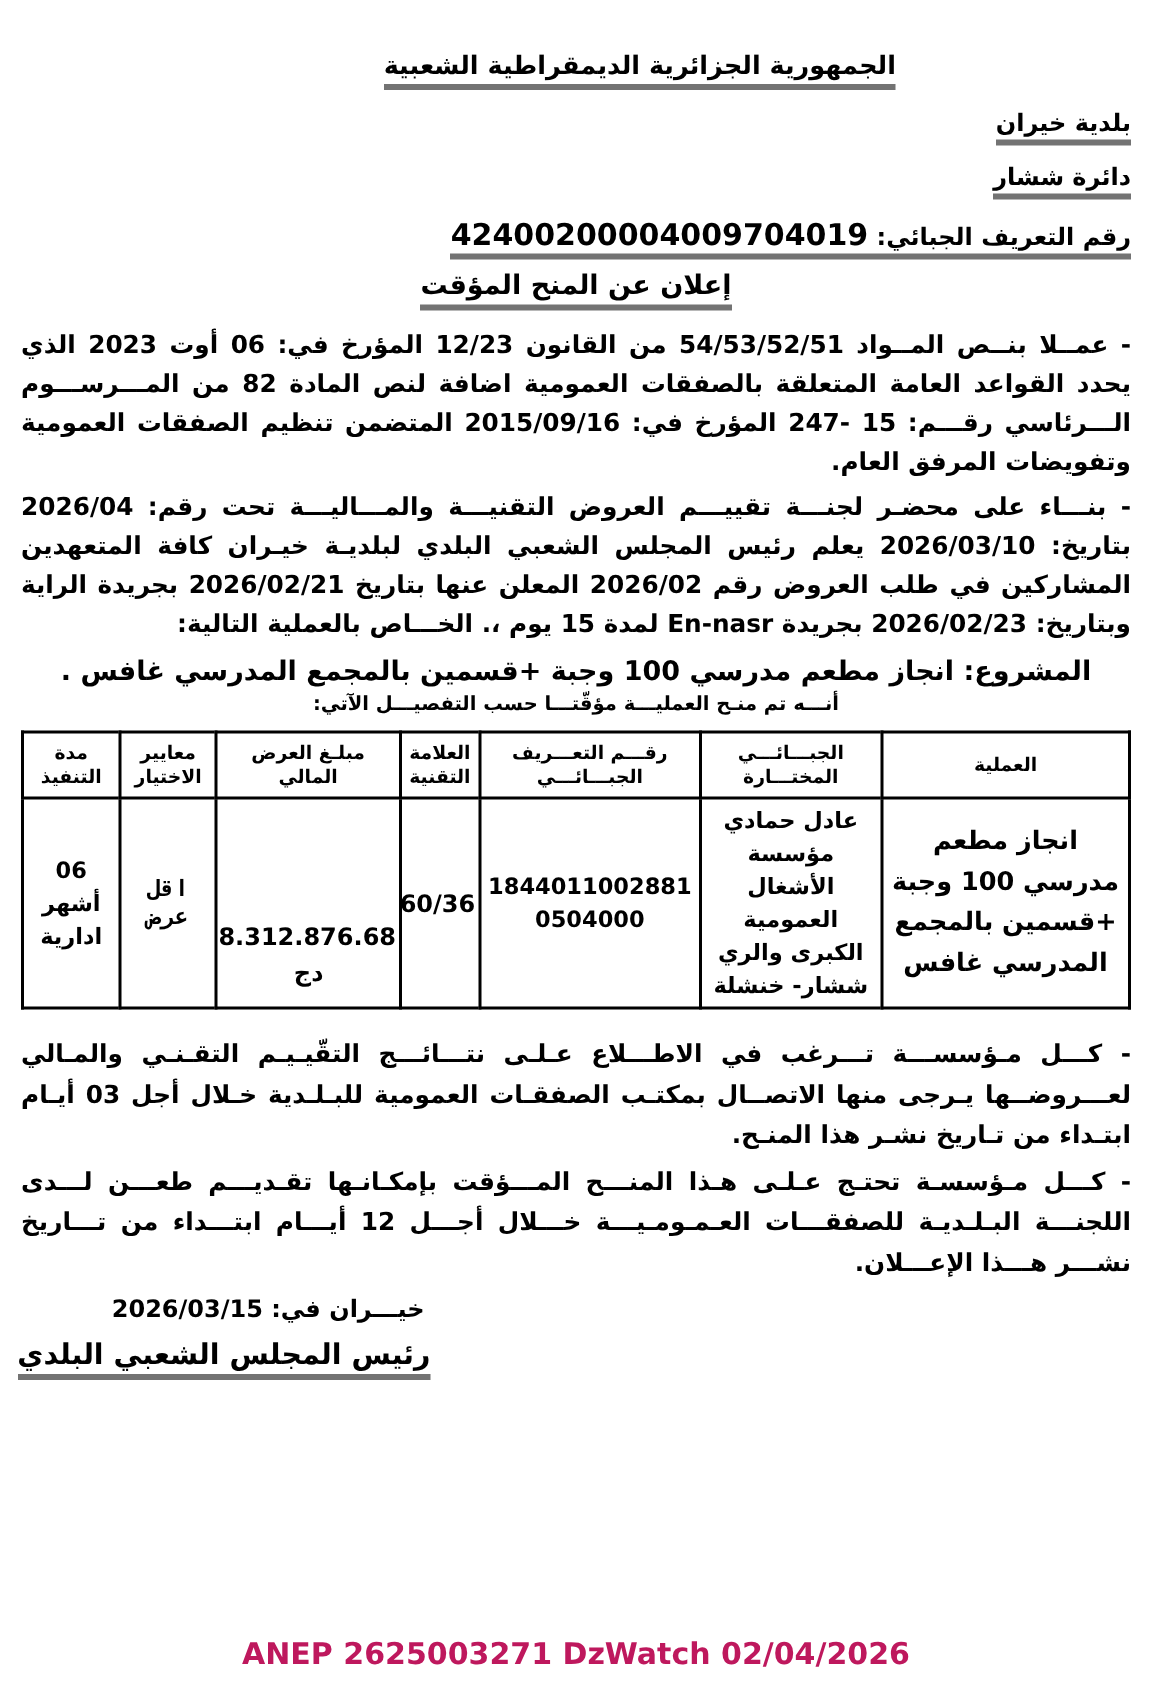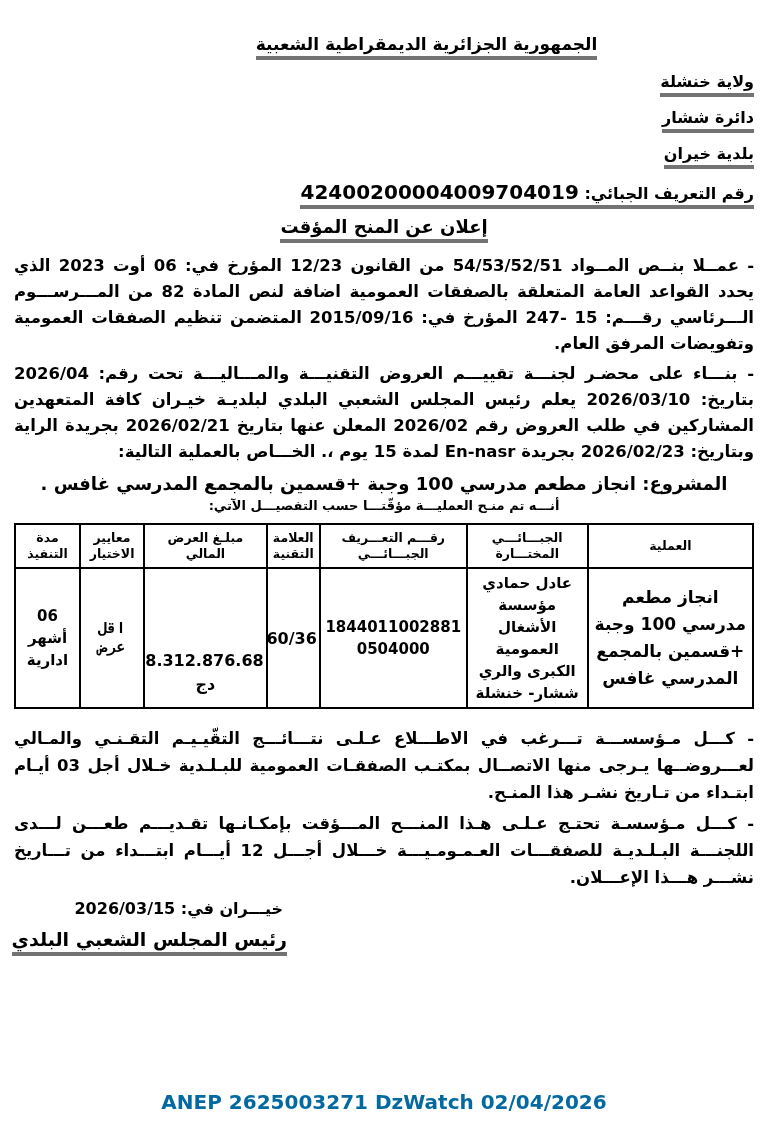--- a/index.html
+++ b/index.html
@@ -58,27 +58,24 @@
 <body>
 
 <div class="page">
 
   <div class="republic">
     <span class="u">الجمهورية  الجزائرية الديمقراطية الشعبية</span>
   </div>
 
   <div class="authority">
     <div class="aline">
-      <span class="u">ولاية خنشلة</span>
+      <span class="u">بلدية خيران</span>
     </div>
     <div class="aline">
       <span class="u">دائرة ششار</span>
-    </div>
-    <div class="aline">
-      <span class="u">بلدية خيران</span>
     </div>
     <div class="taxline">
       <span class="u"><span>رقم التعريف الجبائي:</span> <span class="taxnum">42400200004009704019</span></span>
     </div>
   </div>
 
   <div class="title">
     <span class="u">إعلان عن المنح المؤقت</span>
   </div>
 
@@ -125,15 +122,15 @@
   <div class="notes">
     <p class="para note">- كـــل مـؤسســـة تـــرغب في الاطـــلاع عـلـى نتـــائـــج التقّيـيـم التقـنـي والمـالي لعـــروضــها يـرجى منها الاتصــال بمكتـب الصفقـات العمومية للبـلـدية خـلال أجل 03 أيـام ابتـداء من تـاريخ نشـر هذا المنـح.</p>
     <p class="para note">- كـــل مـؤسسـة تحتـج عـلـى هـذا المنـــح المـــؤقت بإمكـانـها تقـديـــم طعـــن لـــدى اللجنـــة البـلـديـة للصفقـــات العـمـومـيـــة خـــلال أجـــل 12 أيـــام ابتـــداء من تـــاريخ نشـــر هـــذا الإعـــلان.</p>
   </div>
 
   <div class="dateline">خيـــران في: 2026/03/15</div>
   <div class="signature">
     <span class="u">رئيس المجلس الشعبي البلدي</span>
   </div>
 
-  <div class="footer" style="color: #0369a1;">ANEP 2625003271 DzWatch 02/04/2026</div>
+  <div class="footer" style="color: #be185d;">ANEP 2625003271 DzWatch 02/04/2026</div>
 
 </div>
 
 </body></html>

